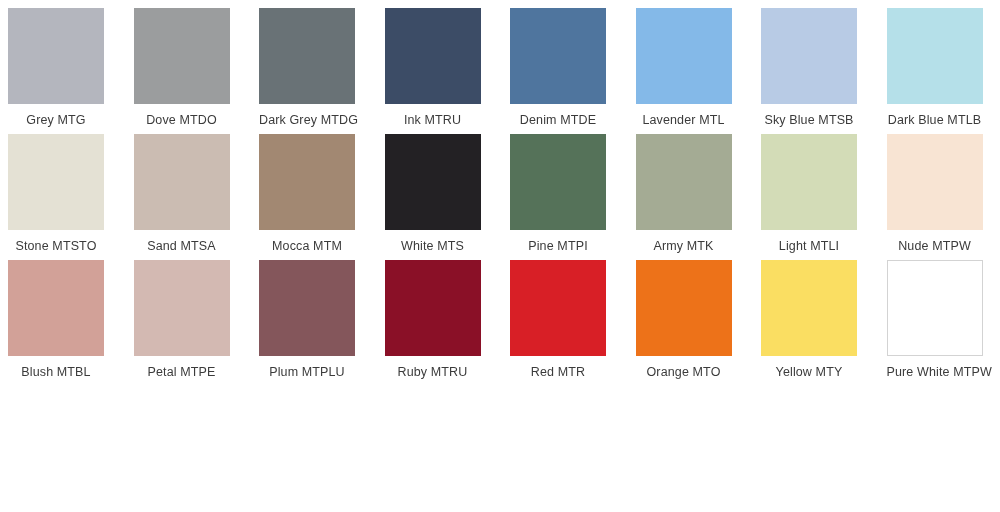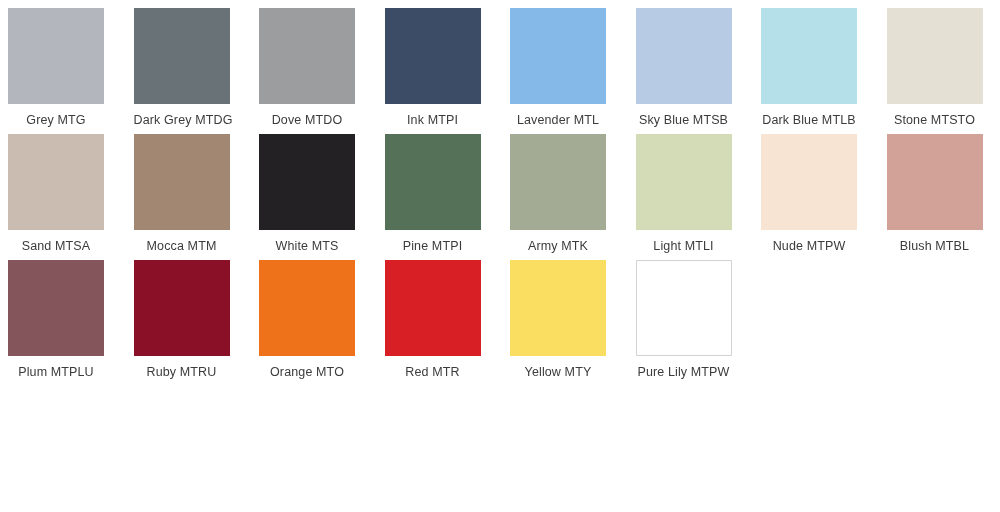--- a/index.html
+++ b/index.html
@@ -64,30 +64,34 @@
 </style>
 </head>
 <body style="background-color: rgb(255, 255, 255);">
 
 <div id="swatch-grid">
     <div class="swatch-cell">
       <div class="swatch-chip" style="background-color: rgb(180, 182, 190);"></div>
       <div class="swatch-label">Grey MTG</div>
     </div>
     <div class="swatch-cell">
+      <div class="swatch-chip" style="background-color: rgb(155, 157, 158);"></div>
+      <div class="swatch-label">Dove MTDO</div>
+    </div>
+    <div class="swatch-cell">
       <div class="swatch-chip" style="background-color: rgb(105, 114, 118);"></div>
       <div class="swatch-label">Dark Grey MTDG</div>
     </div>
     <div class="swatch-cell">
-      <div class="swatch-chip" style="background-color: rgb(155, 157, 158);"></div>
-      <div class="swatch-label">Dove MTDO</div>
+      <div class="swatch-chip" style="background-color: rgb(60, 76, 102);"></div>
+      <div class="swatch-label">Ink MTRU</div>
     </div>
     <div class="swatch-cell">
-      <div class="swatch-chip" style="background-color: rgb(60, 76, 102);"></div>
-      <div class="swatch-label">Ink MTPI</div>
+      <div class="swatch-chip" style="background-color: rgb(79, 117, 158);"></div>
+      <div class="swatch-label">Denim MTDE</div>
     </div>
     <div class="swatch-cell">
       <div class="swatch-chip" style="background-color: rgb(132, 185, 232);"></div>
       <div class="swatch-label">Lavender MTL</div>
     </div>
     <div class="swatch-cell">
       <div class="swatch-chip" style="background-color: rgb(184, 203, 229);"></div>
       <div class="swatch-label">Sky Blue MTSB</div>
     </div>
     <div class="swatch-cell">
@@ -124,36 +128,40 @@
     </div>
     <div class="swatch-cell">
       <div class="swatch-chip" style="background-color: rgb(248, 228, 211);"></div>
       <div class="swatch-label">Nude MTPW</div>
     </div>
     <div class="swatch-cell">
       <div class="swatch-chip" style="background-color: rgb(210, 161, 152);"></div>
       <div class="swatch-label">Blush MTBL</div>
     </div>
     <div class="swatch-cell">
+      <div class="swatch-chip" style="background-color: rgb(211, 185, 178);"></div>
+      <div class="swatch-label">Petal MTPE</div>
+    </div>
+    <div class="swatch-cell">
       <div class="swatch-chip" style="background-color: rgb(132, 86, 91);"></div>
       <div class="swatch-label">Plum MTPLU</div>
     </div>
     <div class="swatch-cell">
       <div class="swatch-chip" style="background-color: rgb(138, 16, 39);"></div>
       <div class="swatch-label">Ruby MTRU</div>
     </div>
     <div class="swatch-cell">
+      <div class="swatch-chip" style="background-color: rgb(216, 31, 38);"></div>
+      <div class="swatch-label">Red MTR</div>
+    </div>
+    <div class="swatch-cell">
       <div class="swatch-chip" style="background-color: rgb(237, 114, 25);"></div>
       <div class="swatch-label">Orange MTO</div>
-    </div>
-    <div class="swatch-cell">
-      <div class="swatch-chip" style="background-color: rgb(216, 31, 38);"></div>
-      <div class="swatch-label">Red MTR</div>
     </div>
     <div class="swatch-cell">
       <div class="swatch-chip" style="background-color: rgb(250, 222, 98);"></div>
       <div class="swatch-label">Yellow MTY</div>
     </div>
     <div class="swatch-cell">
       <div class="swatch-chip has-border" style="background-color: rgb(255, 255, 255);"></div>
-      <div class="swatch-label">Pure Lily MTPW</div>
+      <div class="swatch-label">Pure White MTPW</div>
     </div>
   </div>
 
 </body></html>

